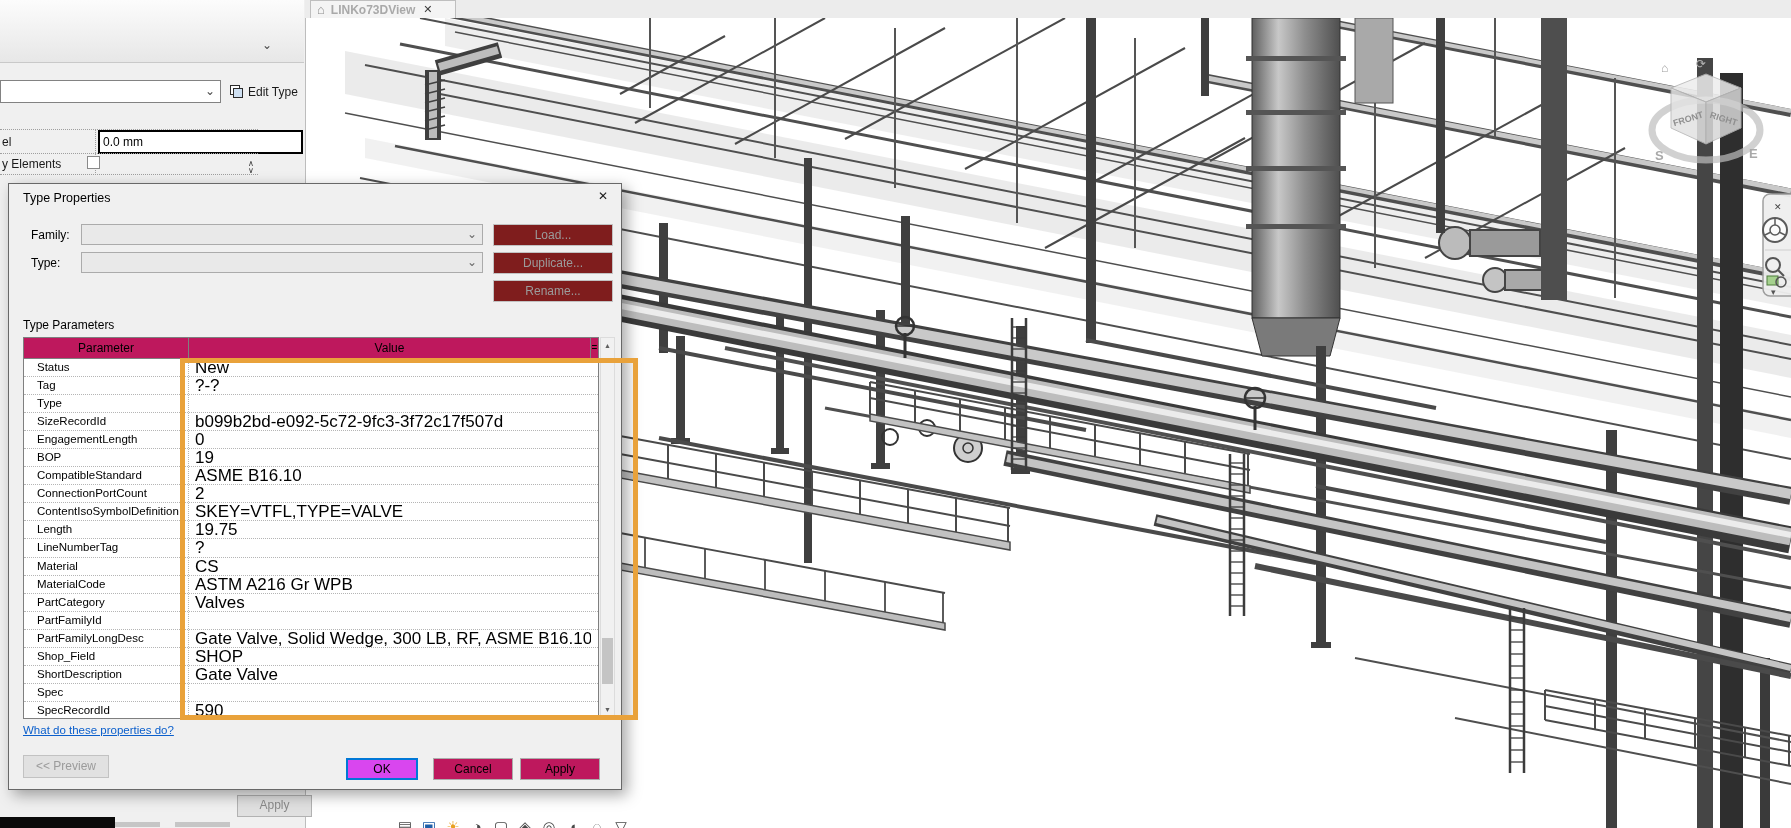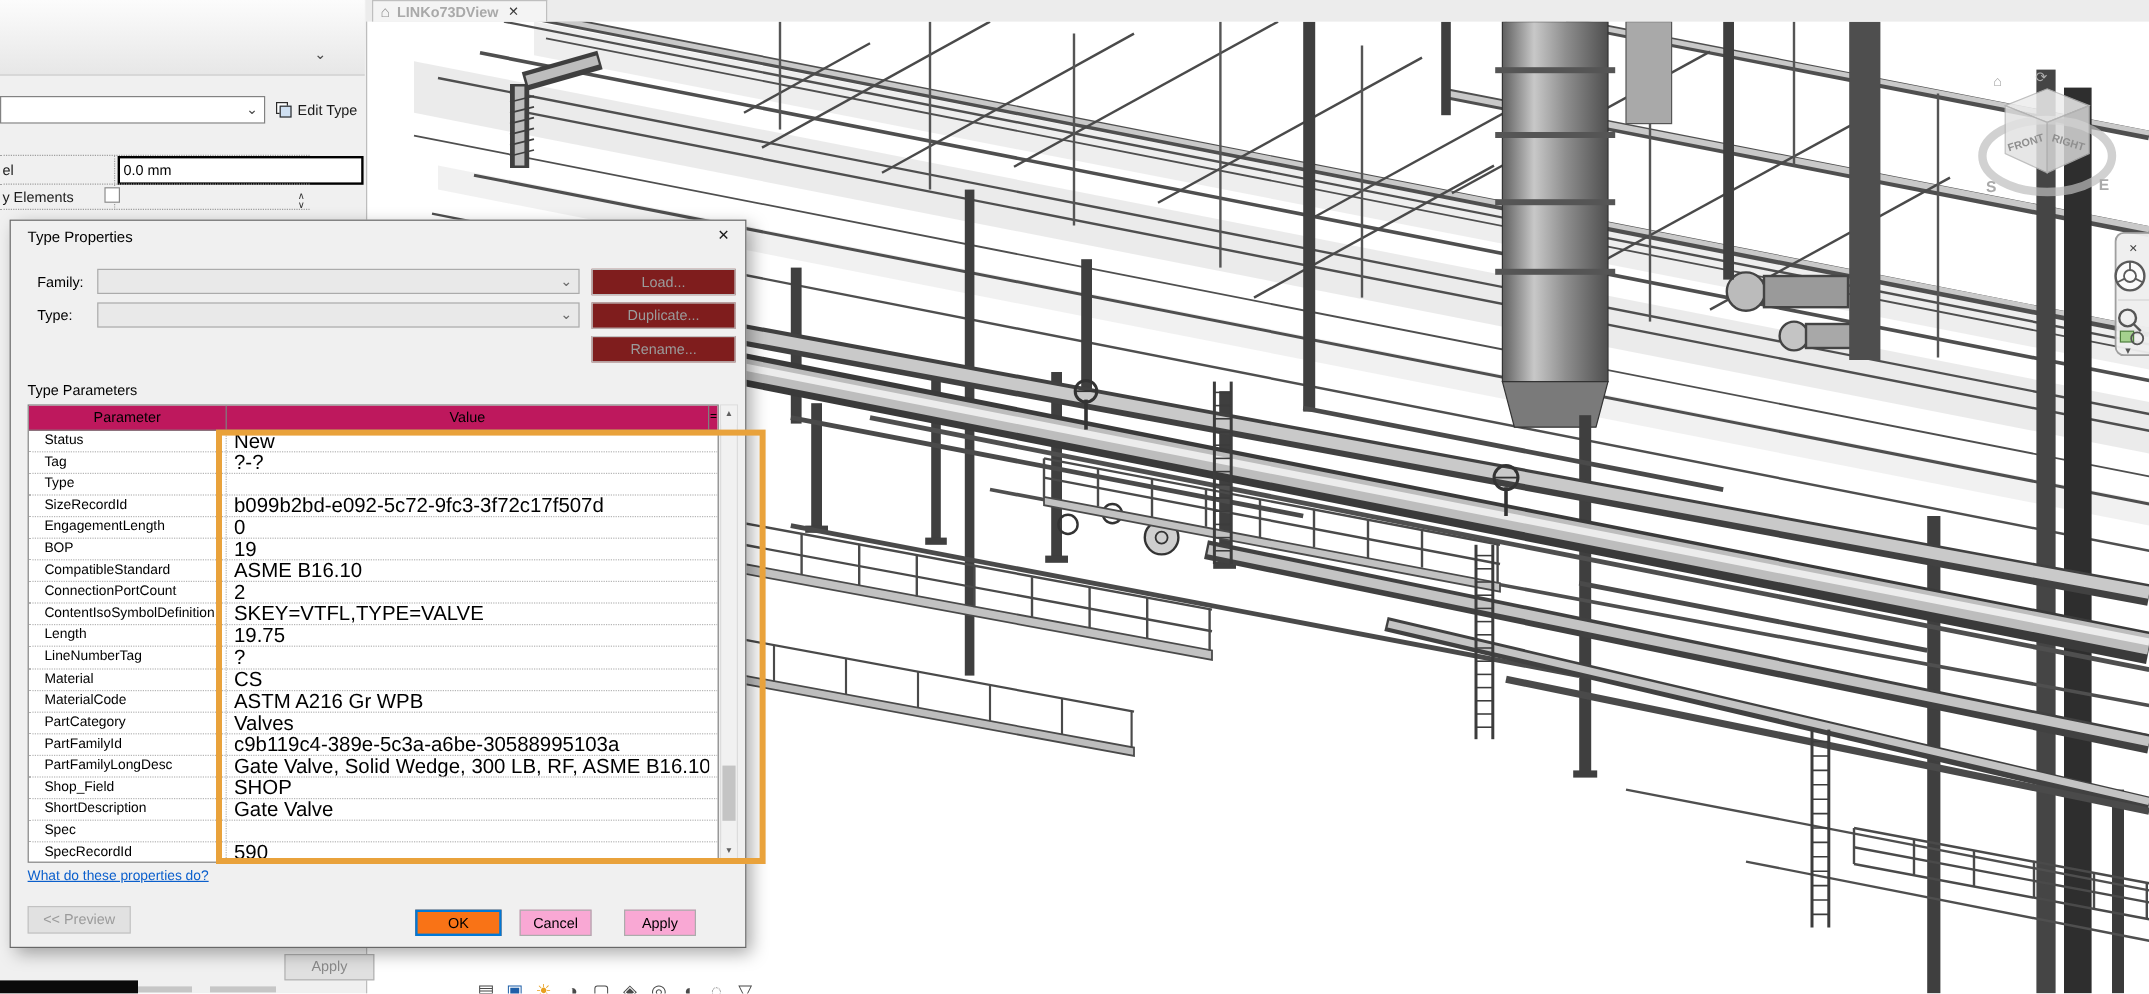--- a/index.html
+++ b/index.html
@@ -89,24 +89,24 @@
   .tscroll .thumb{position:absolute;left:1px;top:300px;width:11px;height:46px;background:#c4c4c4;}
 
   .hl-box{position:absolute;left:171px;top:174px;width:458px;height:362px;border:5px solid #E9A23B;
           box-sizing:border-box;pointer-events:none;z-index:5;}
 
   .dlg-link{position:absolute;left:14px;top:540px;font-size:11.5px;color:#0B5FCC;
             text-decoration:underline;}
   .btn-preview{position:absolute;left:14px;top:571px;width:86px;height:23px;background:#e1e1e1;
                border:1px solid #c2c2c2;box-sizing:border-box;color:#9b9b9b;text-align:center;
                line-height:21px;font-size:12px;}
-  .btn-ok{position:absolute;left:337px;top:574px;width:72px;height:22px;background:#f97316;
+  .btn-ok{position:absolute;left:337px;top:574px;width:72px;height:22px;background:#d946ef;
           border:2px solid #0078D7;box-sizing:border-box;color:#000;text-align:center;
           line-height:18px;font-size:12px;}
-  .btn-plain{position:absolute;top:574px;width:60px;height:22px;background:#f9a8d4;
+  .btn-plain{position:absolute;top:574px;width:80px;height:22px;background:#be185d;
              border:1px solid #acacac;box-sizing:border-box;color:#000;text-align:center;
              line-height:20px;font-size:12px;}
 </style>
 </head>
 <body>
 
 <div id="root">
 
   <svg class="viewport" viewBox="0 0 1486 810" width="1486" height="810">
     <defs>
@@ -541,21 +541,20 @@
           <div class="vc">ASTM A216 Gr WPB</div>
           <div class="ec"></div>
         </div>
           <div class="param-row">
           <div class="pc">PartCategory</div>
           <div class="vc">Valves</div>
           <div class="ec"></div>
         </div>
           <div class="param-row">
           <div class="pc">PartFamilyId</div>
-          <div class="vc">c9b119c4-389e-5c3a-a6be-30588995103a</div>
           <div class="ec"></div>
         </div>
           <div class="param-row">
           <div class="pc">PartFamilyLongDesc</div>
           <div class="vc">Gate Valve, Solid Wedge, 300 LB, RF, ASME B16.10, ASTM A216 Gr WPB, Hand Wheel</div>
           <div class="ec"></div>
         </div>
           <div class="param-row">
           <div class="pc">Shop_Field</div>
           <div class="vc">SHOP</div>

